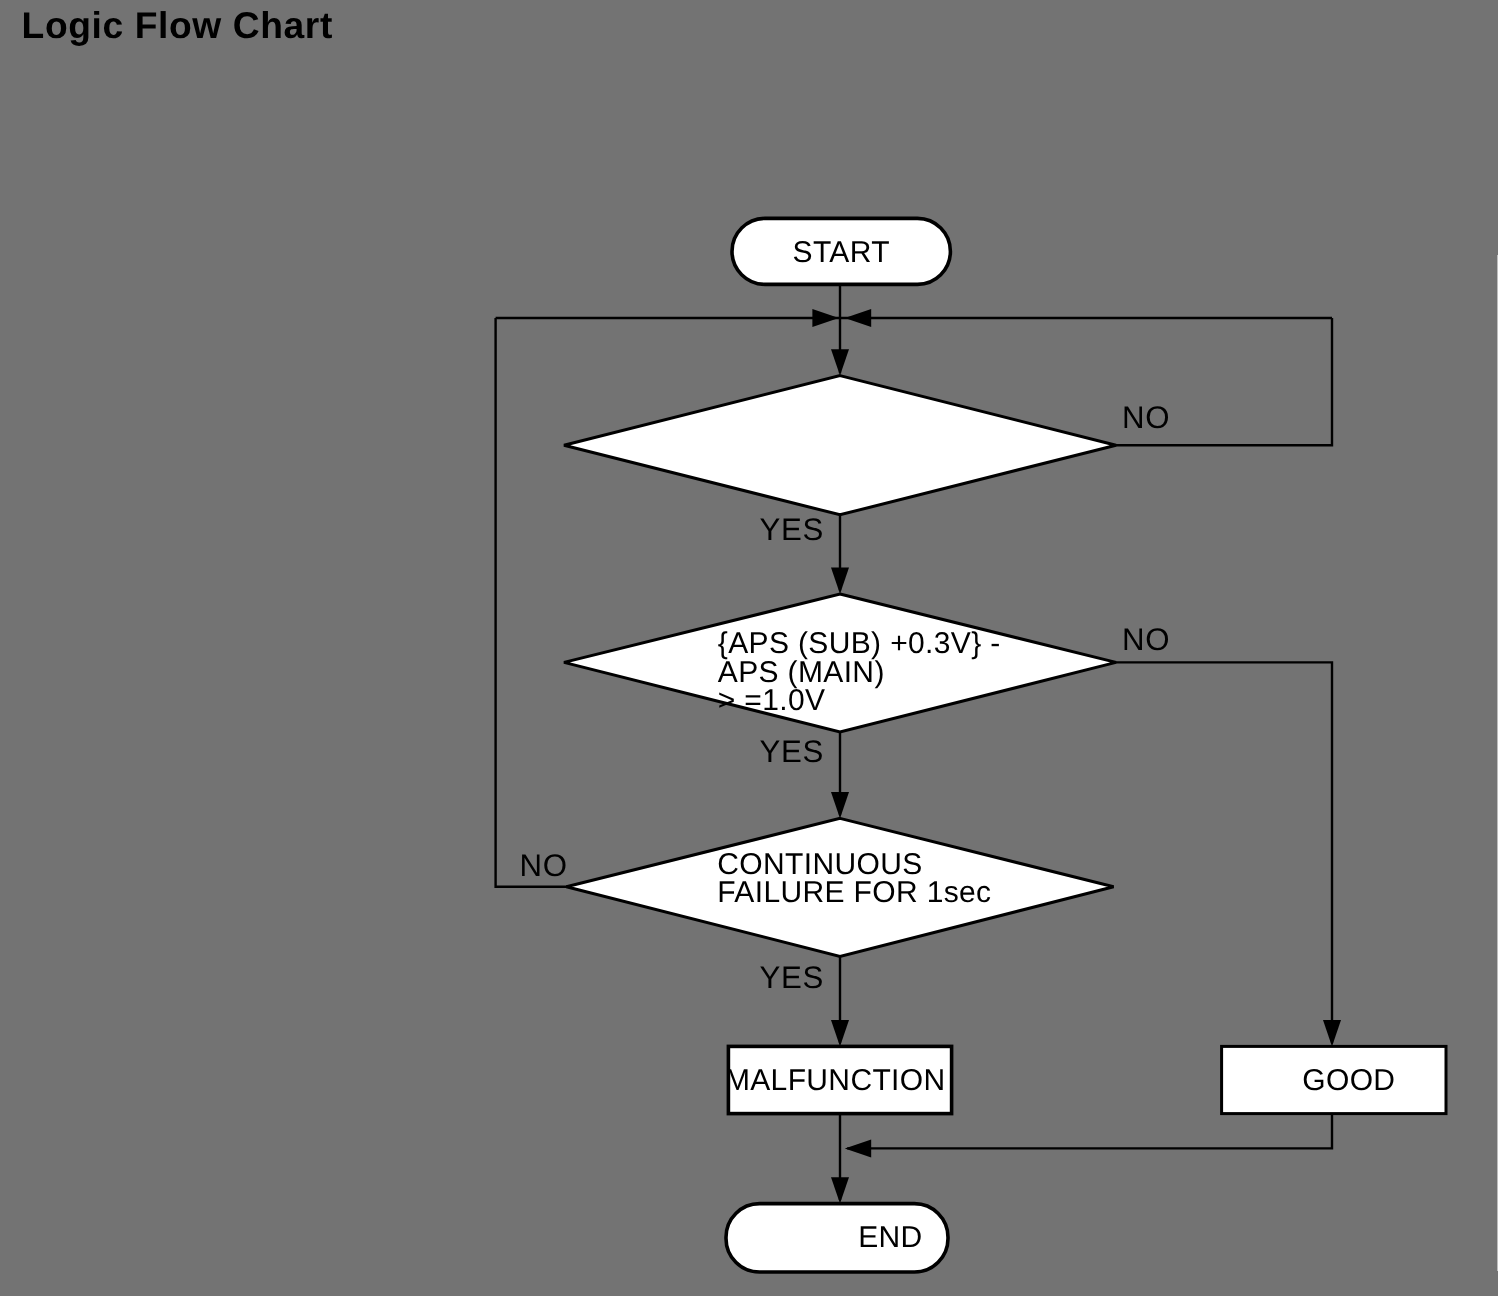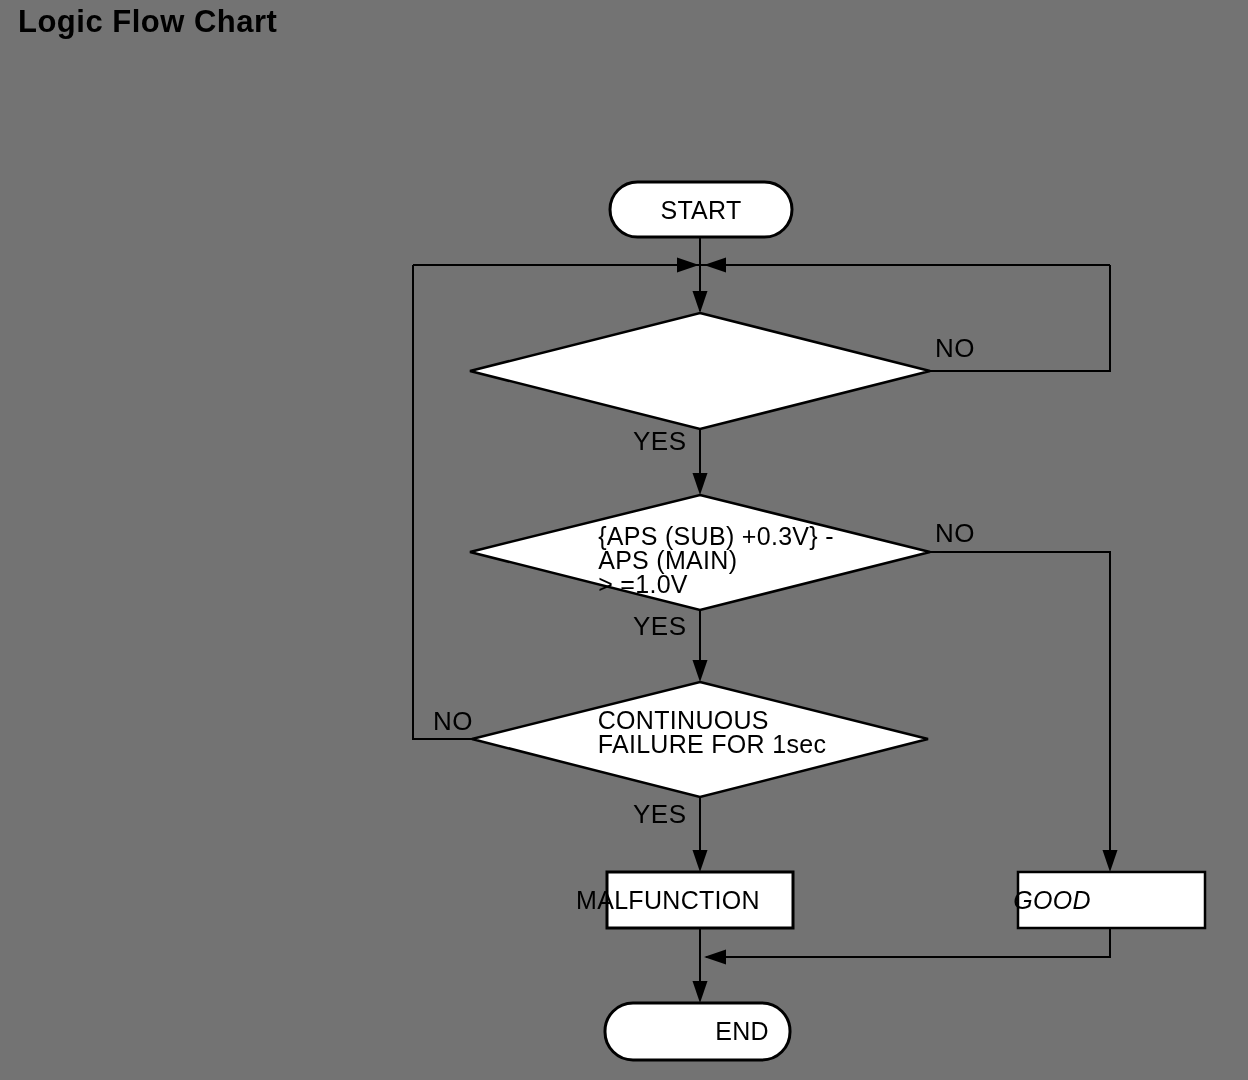--- a/index.html
+++ b/index.html
@@ -84,22 +84,22 @@
       <rect x="605" y="1003" width="185" height="57" rx="28" ry="28" stroke-width="3"></rect>
     </g>
   </svg>
 
   <div class="node-label" style="left:701px; top:210px;">START</div>
   <div class="node-label" style="left:700px; top:560px;margin-left:16px;">{APS (SUB) +0.3V} -
 APS (MAIN)
 &gt; =1.0V</div>
   <div class="node-label" style="left:700px; top:732px;margin-left:12px;">CONTINUOUS
 FAILURE FOR 1sec</div>
-  <div class="node-label" style="left:668px; top:900px;">MALFUNCTION</div>
-  <div class="node-label" style="left:1052px; top:900px;font-style:italic;">GOOD</div>
+  <div class="node-label" style="left:696px; top:900px;">MALFUNCTION</div>
+  <div class="node-label" style="left:1124px; top:900px;">GOOD</div>
   <div class="node-label" style="left:698px; top:1031px;margin-left:44px;">END</div>
 
   <div class="edge-label" style="left:633px; top:428px;">YES</div>
   <div class="edge-label" style="left:935px; top:335px;">NO</div>
   <div class="edge-label" style="left:633px; top:613px;">YES</div>
   <div class="edge-label" style="left:935px; top:520px;">NO</div>
   <div class="edge-label" style="left:633px; top:801px;">YES</div>
   <div class="edge-label" style="left:433px; top:708px;">NO</div>
 
 </div>

